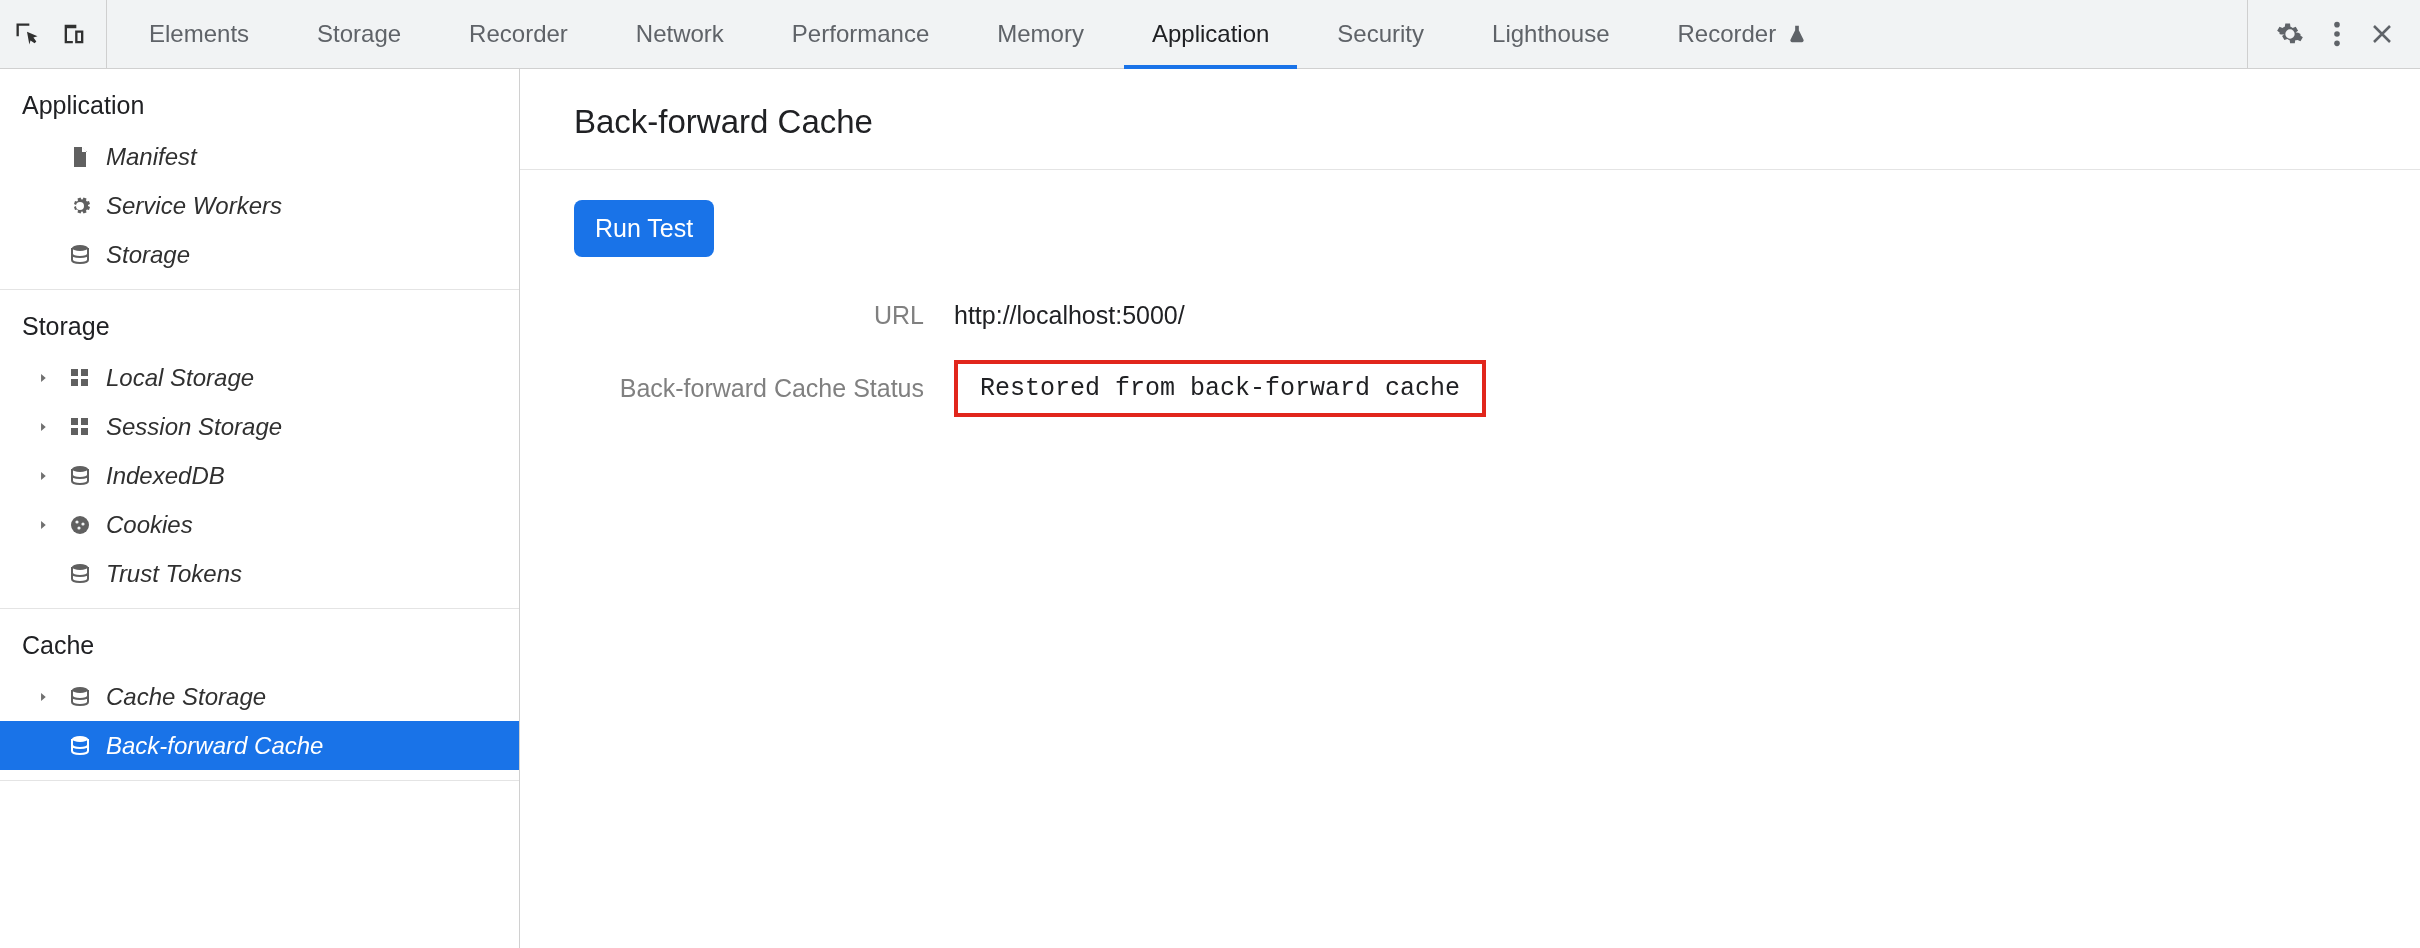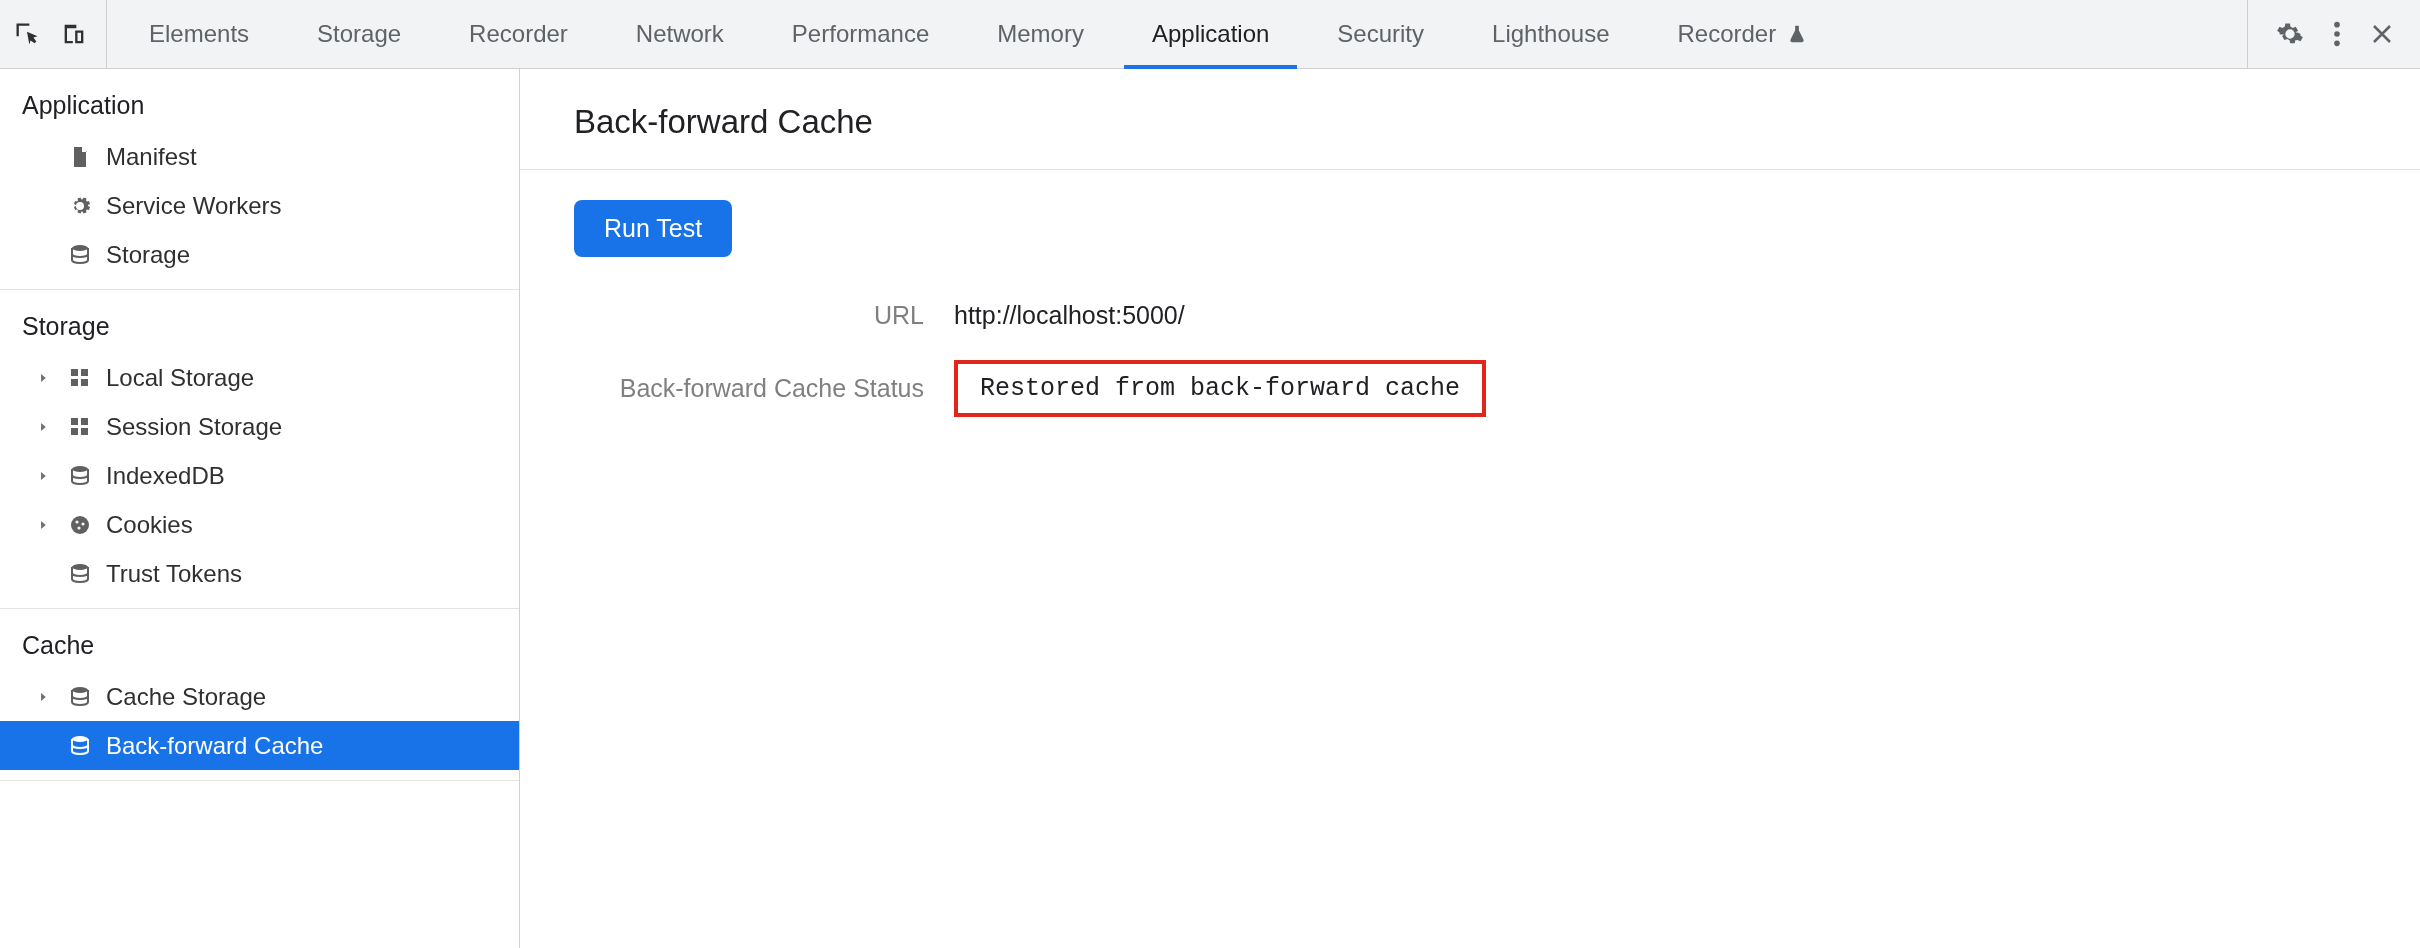--- a/index.html
+++ b/index.html
@@ -92,20 +92,21 @@
     font-size: 25px;
   }
   .side-item {
     display: flex;
     align-items: center;
     height: 49px;
     padding-left: 34px;
     gap: 12px;
     cursor: pointer;
     color: #303030;
+    font-style: italic;
   }
   .side-item .arrow-slot { width: 20px; display:flex; justify-content:center; color:#707070;}
   .side-item.no-arrow .arrow-slot { visibility: hidden; }
   .side-item .ic { width: 28px; display:flex; justify-content:center; color:#606060;}
   .side-item.selected {
     background: #1973e8;
     color: #ffffff;
   }
   .side-item.selected .ic,
   .side-item.selected .arrow-slot { color: #ffffff; }
@@ -117,21 +118,21 @@
     font-size: 33px;
     color: #202124;
   }
   .content-body { padding: 30px 54px; }
   .run-btn {
     background: #1973e8;
     color: #ffffff;
     border: none;
     border-radius: 8px;
     font-size: 25px;
-    padding: 14px 30px;
+    padding: 14px 21px;
     cursor: pointer;
     font-weight: 500;
   }
   .kv-table { margin-top: 44px; }
   .kv-row { display: flex; align-items: center; margin-bottom: 30px; }
   .kv-label {
     width: 380px;
     text-align: right;
     color: #808080;
     padding-right: 30px;

